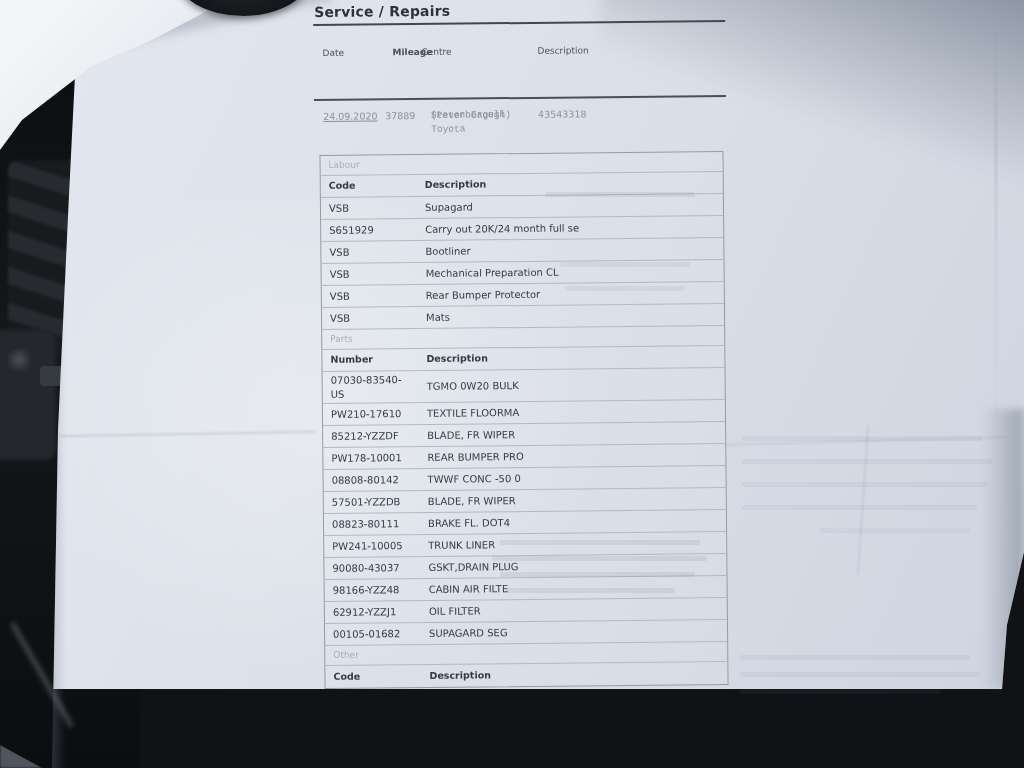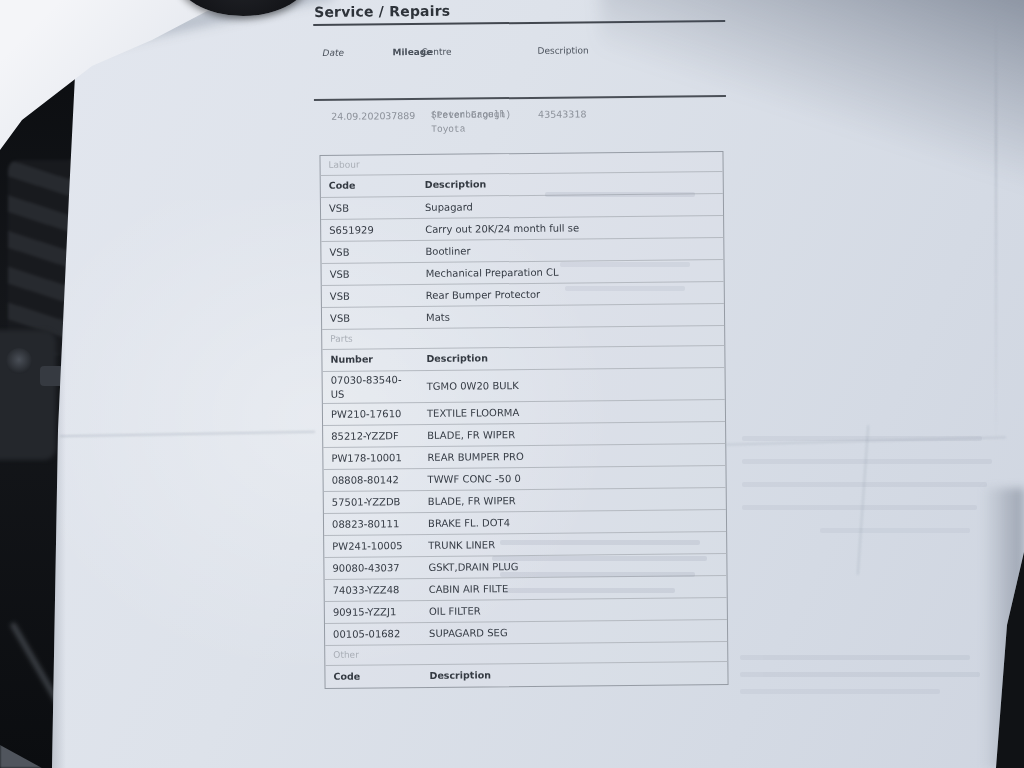--- a/index.html
+++ b/index.html
@@ -17,21 +17,21 @@
   .int-btn1{position:absolute;left:6px;top:348px;width:26px;height:26px;border-radius:50%;
     background:radial-gradient(circle at 50% 45%,#4a4f57,#23262b 70%);filter:blur(.5px);}
   .int-btn2{position:absolute;left:40px;top:366px;width:26px;height:20px;border-radius:4px;
     background:#363a41;filter:blur(.5px);}
   .int-streak{position:absolute;left:-18px;top:672px;width:120px;height:6px;border-radius:3px;
     background:rgba(205,214,228,.22);transform:rotate(60deg);filter:blur(2px);}
   .int-wedge{position:absolute;left:0;top:742px;width:42px;height:26px;
     background:#50555d;clip-path:polygon(0 12%,100% 100%,0 100%);filter:blur(1px);}
 
   
-  .paper{position:absolute;left:0;top:0;width:1024px;height:768px;
+  .paper{position:absolute;left:0;top:0;width:1024px;height:689px;
     background:linear-gradient(115deg,#e3e7ef 0%,#dde2ea 40%,#d4dae4 78%,#cfd5e0 100%);
     clip-path:polygon(78px 0,1024px 0,1024px 552px,1007px 625px,996px 768px,
                       52px 768px,58px 430px,69px 195px,76px 55px);}
   .paper-highlight{position:absolute;left:60px;top:200px;width:560px;height:480px;
     background:radial-gradient(ellipse at 45% 45%,rgba(255,255,255,.30),rgba(255,255,255,0) 70%);}
   .shadow-topright{position:absolute;left:600px;top:-40px;width:470px;height:240px;
     background:linear-gradient(198deg,rgba(80,90,108,.62) 6%,rgba(80,90,108,.28) 36%,rgba(80,90,108,0) 62%);
     filter:blur(8px);}
   .shadow-rightedge{position:absolute;right:0;bottom:0;width:64px;height:280px;
     background:linear-gradient(to left,rgba(100,110,126,.48),rgba(100,110,126,0) 65%);
@@ -59,25 +59,25 @@
     background:radial-gradient(circle at 50% 38%,#26282d,#131418 72%);
     box-shadow:0 3px 7px rgba(0,0,0,.45);filter:blur(.5px);}
 
   
   .doc{position:absolute;left:313px;top:2px;width:412px;
     transform:rotate(-0.55deg);transform-origin:0 0;color:#373d46;}
   .doc-title{font-size:14px;font-weight:bold;color:#2e333a;letter-spacing:.2px;margin:2px 0 0 1px;}
   .rule-title{margin-top:4px;height:2px;background:#42474f;}
   .cols-header{position:relative;height:18px;margin-top:22px;font-size:9px;color:#4a515b;}
   .cols-header span{position:absolute;top:0;}
-  .ch-date{left:9px;font-style:italic;} .ch-mileage{left:79px;font-weight:bold;} .ch-centre{left:108px;} .ch-desc{left:224px;}
+  .ch-date{left:9px;} .ch-mileage{left:79px;font-weight:bold;} .ch-centre{left:108px;} .ch-desc{left:224px;}
   .rule-header{margin-top:33px;height:2px;background:#4a4f57;}
   .record{position:relative;height:34px;margin-top:9px;font-size:9.5px;color:#8b9099;line-height:1.45;}
   .record span{position:absolute;top:0;}
-  .r-date{left:17px;} .r-mileage{left:71px;} .r-centre{left:117px;width:100px;font-family:Liberation Mono, monospace;} .r-desc{left:224px;}
+  .r-date{left:9px;text-decoration:underline;} .r-mileage{left:71px;} .r-centre{left:117px;width:100px;font-family:Liberation Mono, monospace;} .r-desc{left:224px;}
 
   .dtable{position:relative;margin:11px 0 0 5px;width:404px;
     border:1.5px solid #959ba4;box-sizing:border-box;background:rgba(255,255,255,.06);}
   .trow{display:flex;align-items:center;min-height:22px;box-sizing:border-box;
     border-bottom:1px solid #b4b9c0;font-size:10px;color:#353b44;line-height:1.35;}
   .trow:last-child{border-bottom:none;}
   .sect-row{min-height:20px;font-size:9px;color:#a9aeb6;}
   .head-row{font-weight:bold;color:#343a42;font-size:9.5px;}
   .c1{width:96px;flex:none;padding:2px 0 2px 8px;box-sizing:border-box;}
   .c2{flex:1;padding:2px 6px 2px 8px;}
@@ -193,25 +193,25 @@
           </div>
         <div class="trow">
             <div class="c1">PW241-10005</div>
             <div class="c2">TRUNK LINER</div>
           </div>
         <div class="trow">
             <div class="c1">90080-43037</div>
             <div class="c2">GSKT,DRAIN PLUG</div>
           </div>
         <div class="trow">
-            <div class="c1">74033-YZZ48</div>
+            <div class="c1">98166-YZZ48</div>
             <div class="c2">CABIN AIR FILTE</div>
           </div>
         <div class="trow">
-            <div class="c1">90915-YZZJ1</div>
+            <div class="c1">62912-YZZJ1</div>
             <div class="c2">OIL FILTER</div>
           </div>
         <div class="trow">
             <div class="c1">00105-01682</div>
             <div class="c2">SUPAGARD SEG</div>
           </div>
 
         <div class="trow sect-row">
             <div class="c1">Other</div>
           </div>

